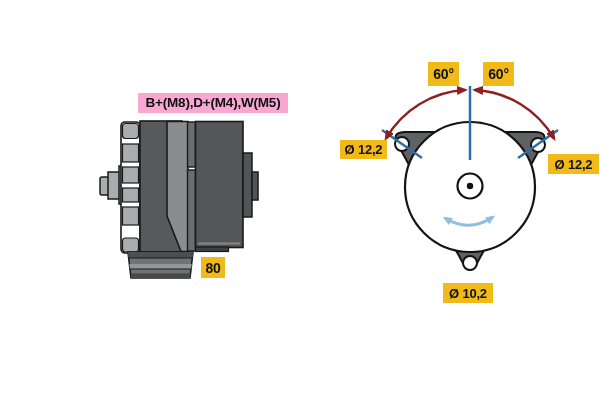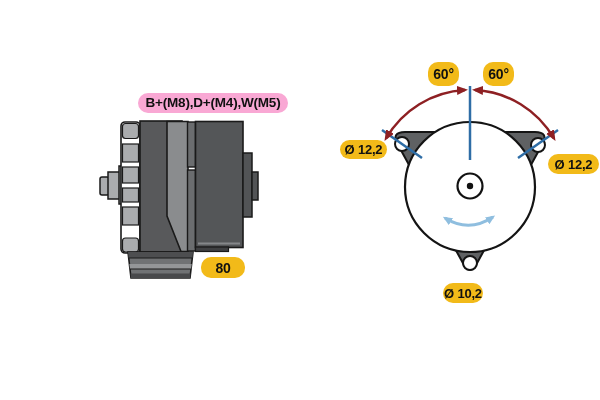--- a/index.html
+++ b/index.html
@@ -4,31 +4,31 @@
 <style>
   html,body{margin:0;padding:0;background:#ffffff;}
   .canvas{
     position:relative;width:600px;height:400px;background:#ffffff;overflow:hidden;
     font-family:"Liberation Sans","DejaVu Sans",sans-serif;
   }
   .drawing-svg{position:absolute;left:0;top:0;}
   .tag{
     position:absolute;display:flex;align-items:center;justify-content:center;
     font-weight:bold;color:#111;font-size:13px;line-height:1;letter-spacing:-0.2px;
-    white-space:nowrap;box-sizing:border-box;border-radius:10px;
+    white-space:nowrap;box-sizing:border-box;
   }
   .tag-yellow{background:#f2ba19;}
   .tag-blue{background:#f9a8d4;}
   .t-terminals{left:138px;top:93px;width:150px;height:20px;font-size:13.5px;}
-  .t-foot{left:201px;top:257px;width:44px;height:21px;font-size:14px;}
+  .t-foot{left:201px;top:257px;width:24px;height:21px;font-size:14px;}
   .t-angle-left{left:428px;top:62px;width:31px;height:24px;font-size:14px;}
   .t-angle-right{left:483px;top:62px;width:31px;height:24px;font-size:14px;}
   .t-dia-left{left:340px;top:140px;width:47px;height:19px;}
   .t-dia-right{left:548px;top:154px;width:51px;height:20px;}
-  .t-dia-bottom{left:443px;top:283px;width:40px;height:20px;}
+  .t-dia-bottom{left:443px;top:283px;width:50px;height:20px;}
 </style>
 </head>
 <body>
 
 <div class="canvas">
 
   <svg class="drawing-svg" width="600" height="400" viewBox="0 0 600 400">
     <defs>
       <marker id="arrowRed" markerUnits="userSpaceOnUse" markerWidth="12" markerHeight="10" refX="8" refY="4.5" orient="auto-start-reverse">
         <path d="M0,0 L11,4.5 L0,9 Z" fill="#8e2023"></path>

